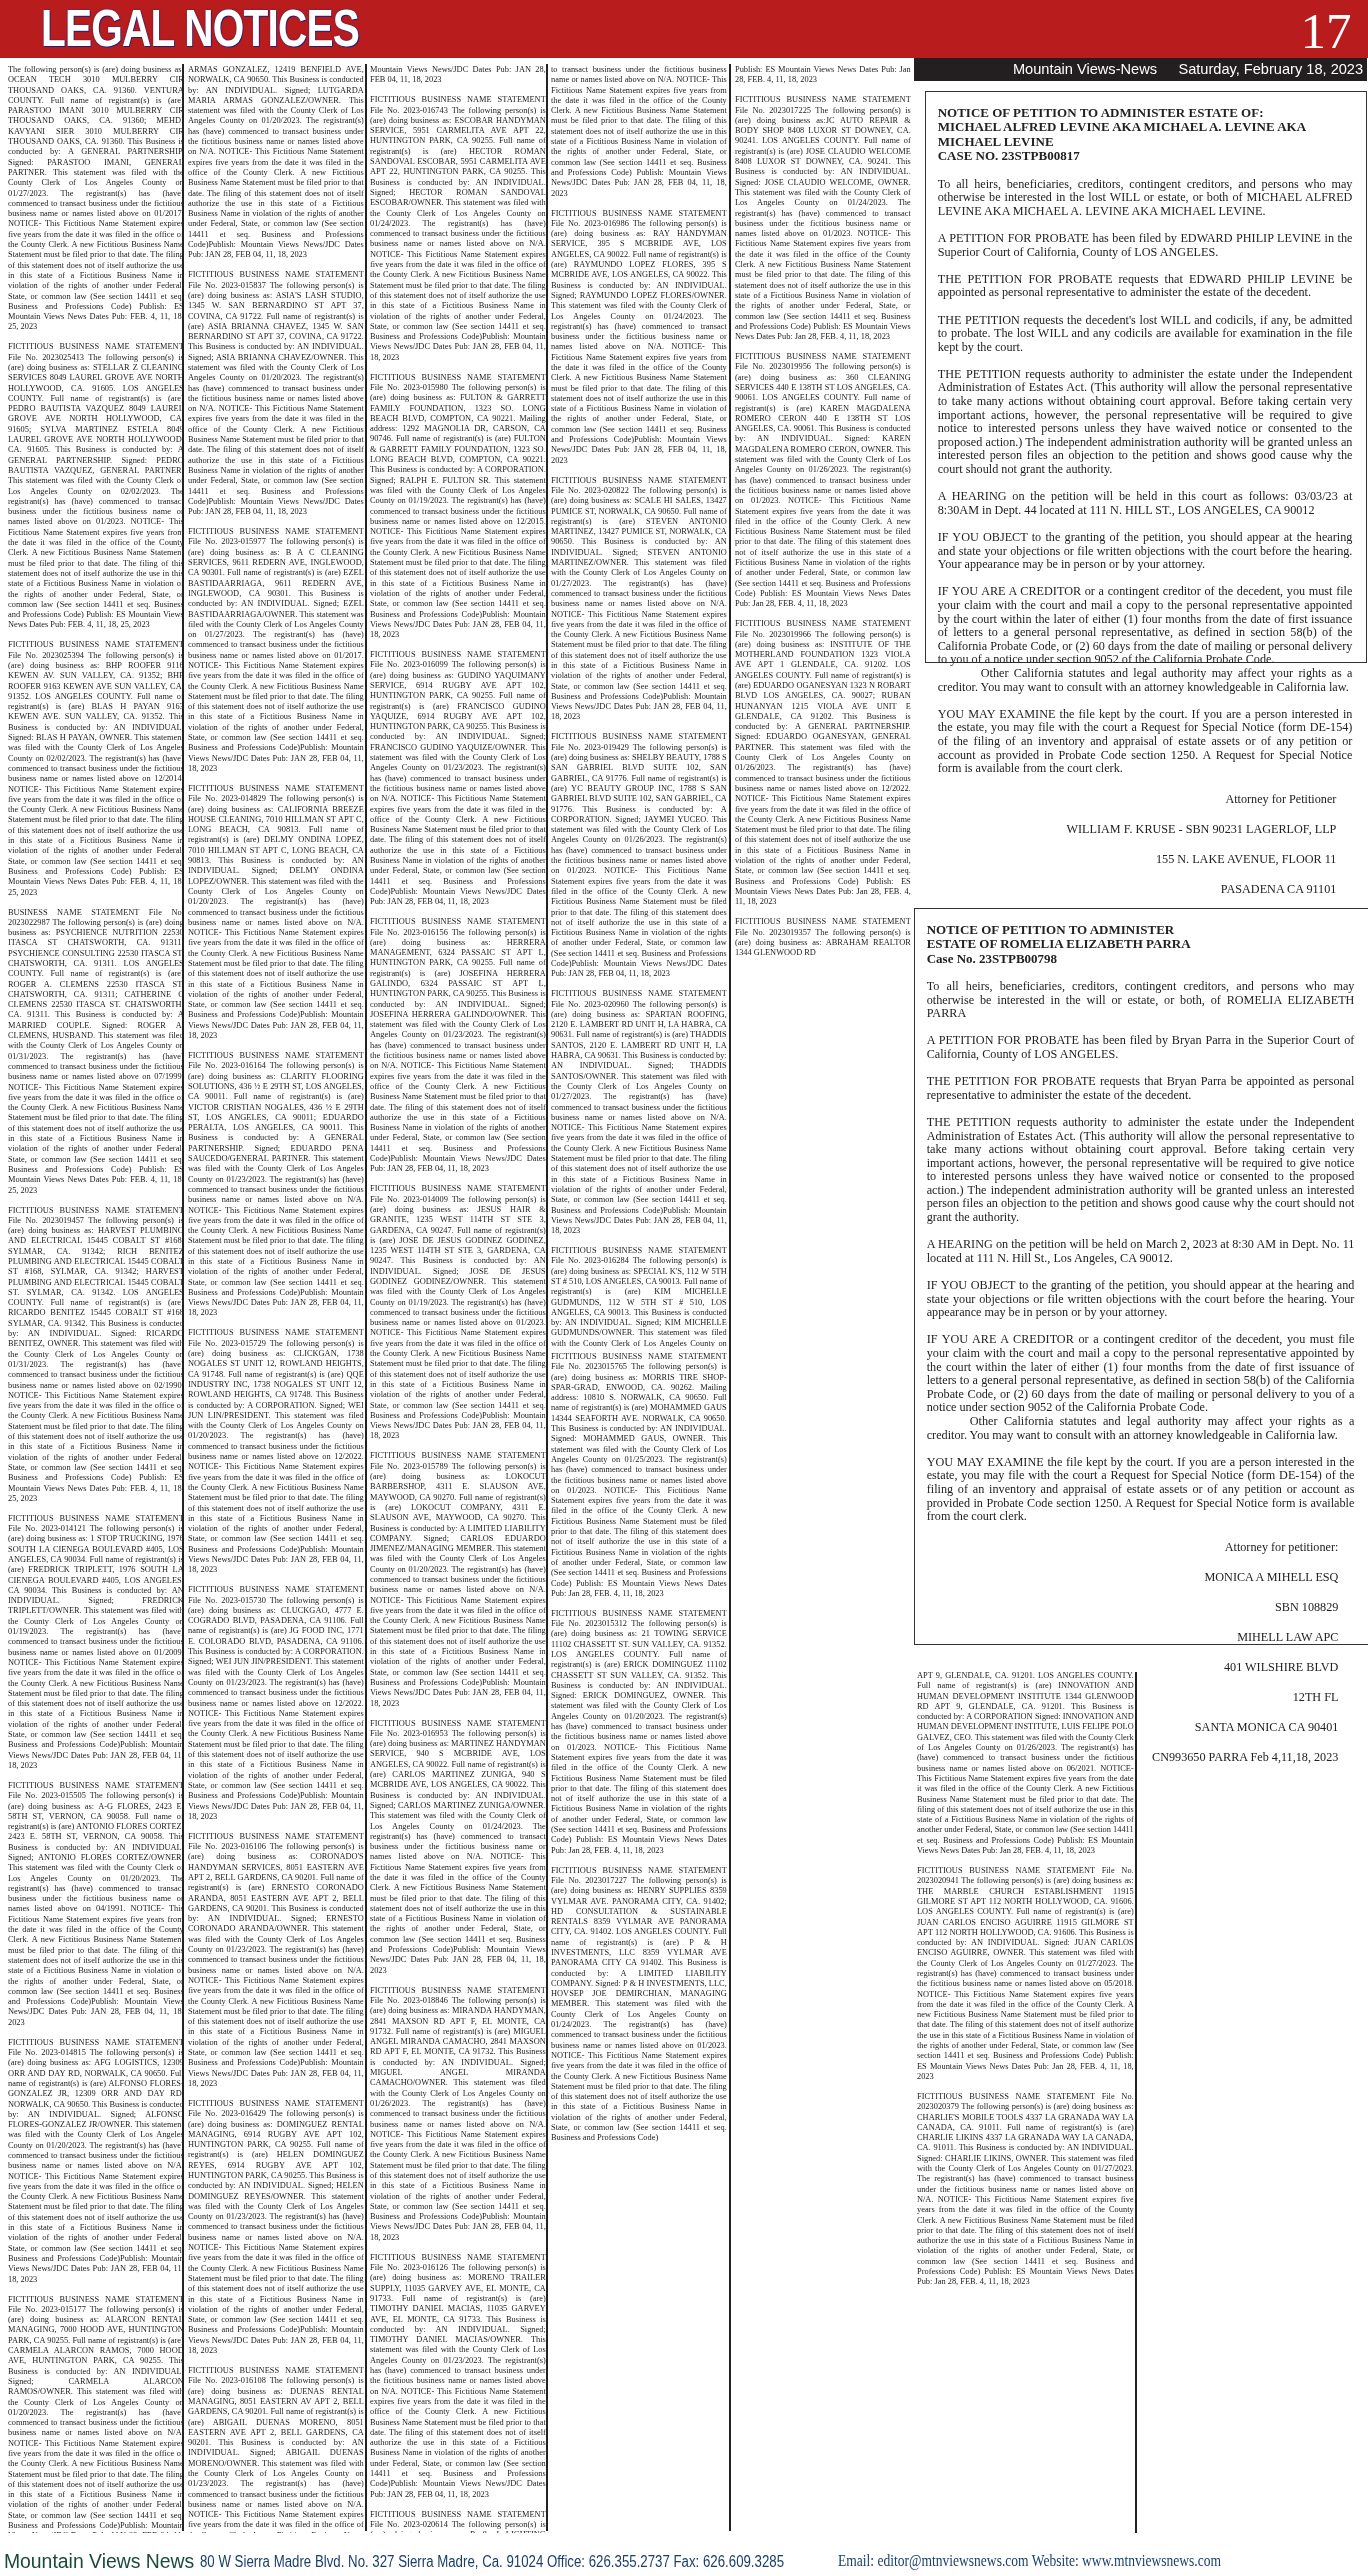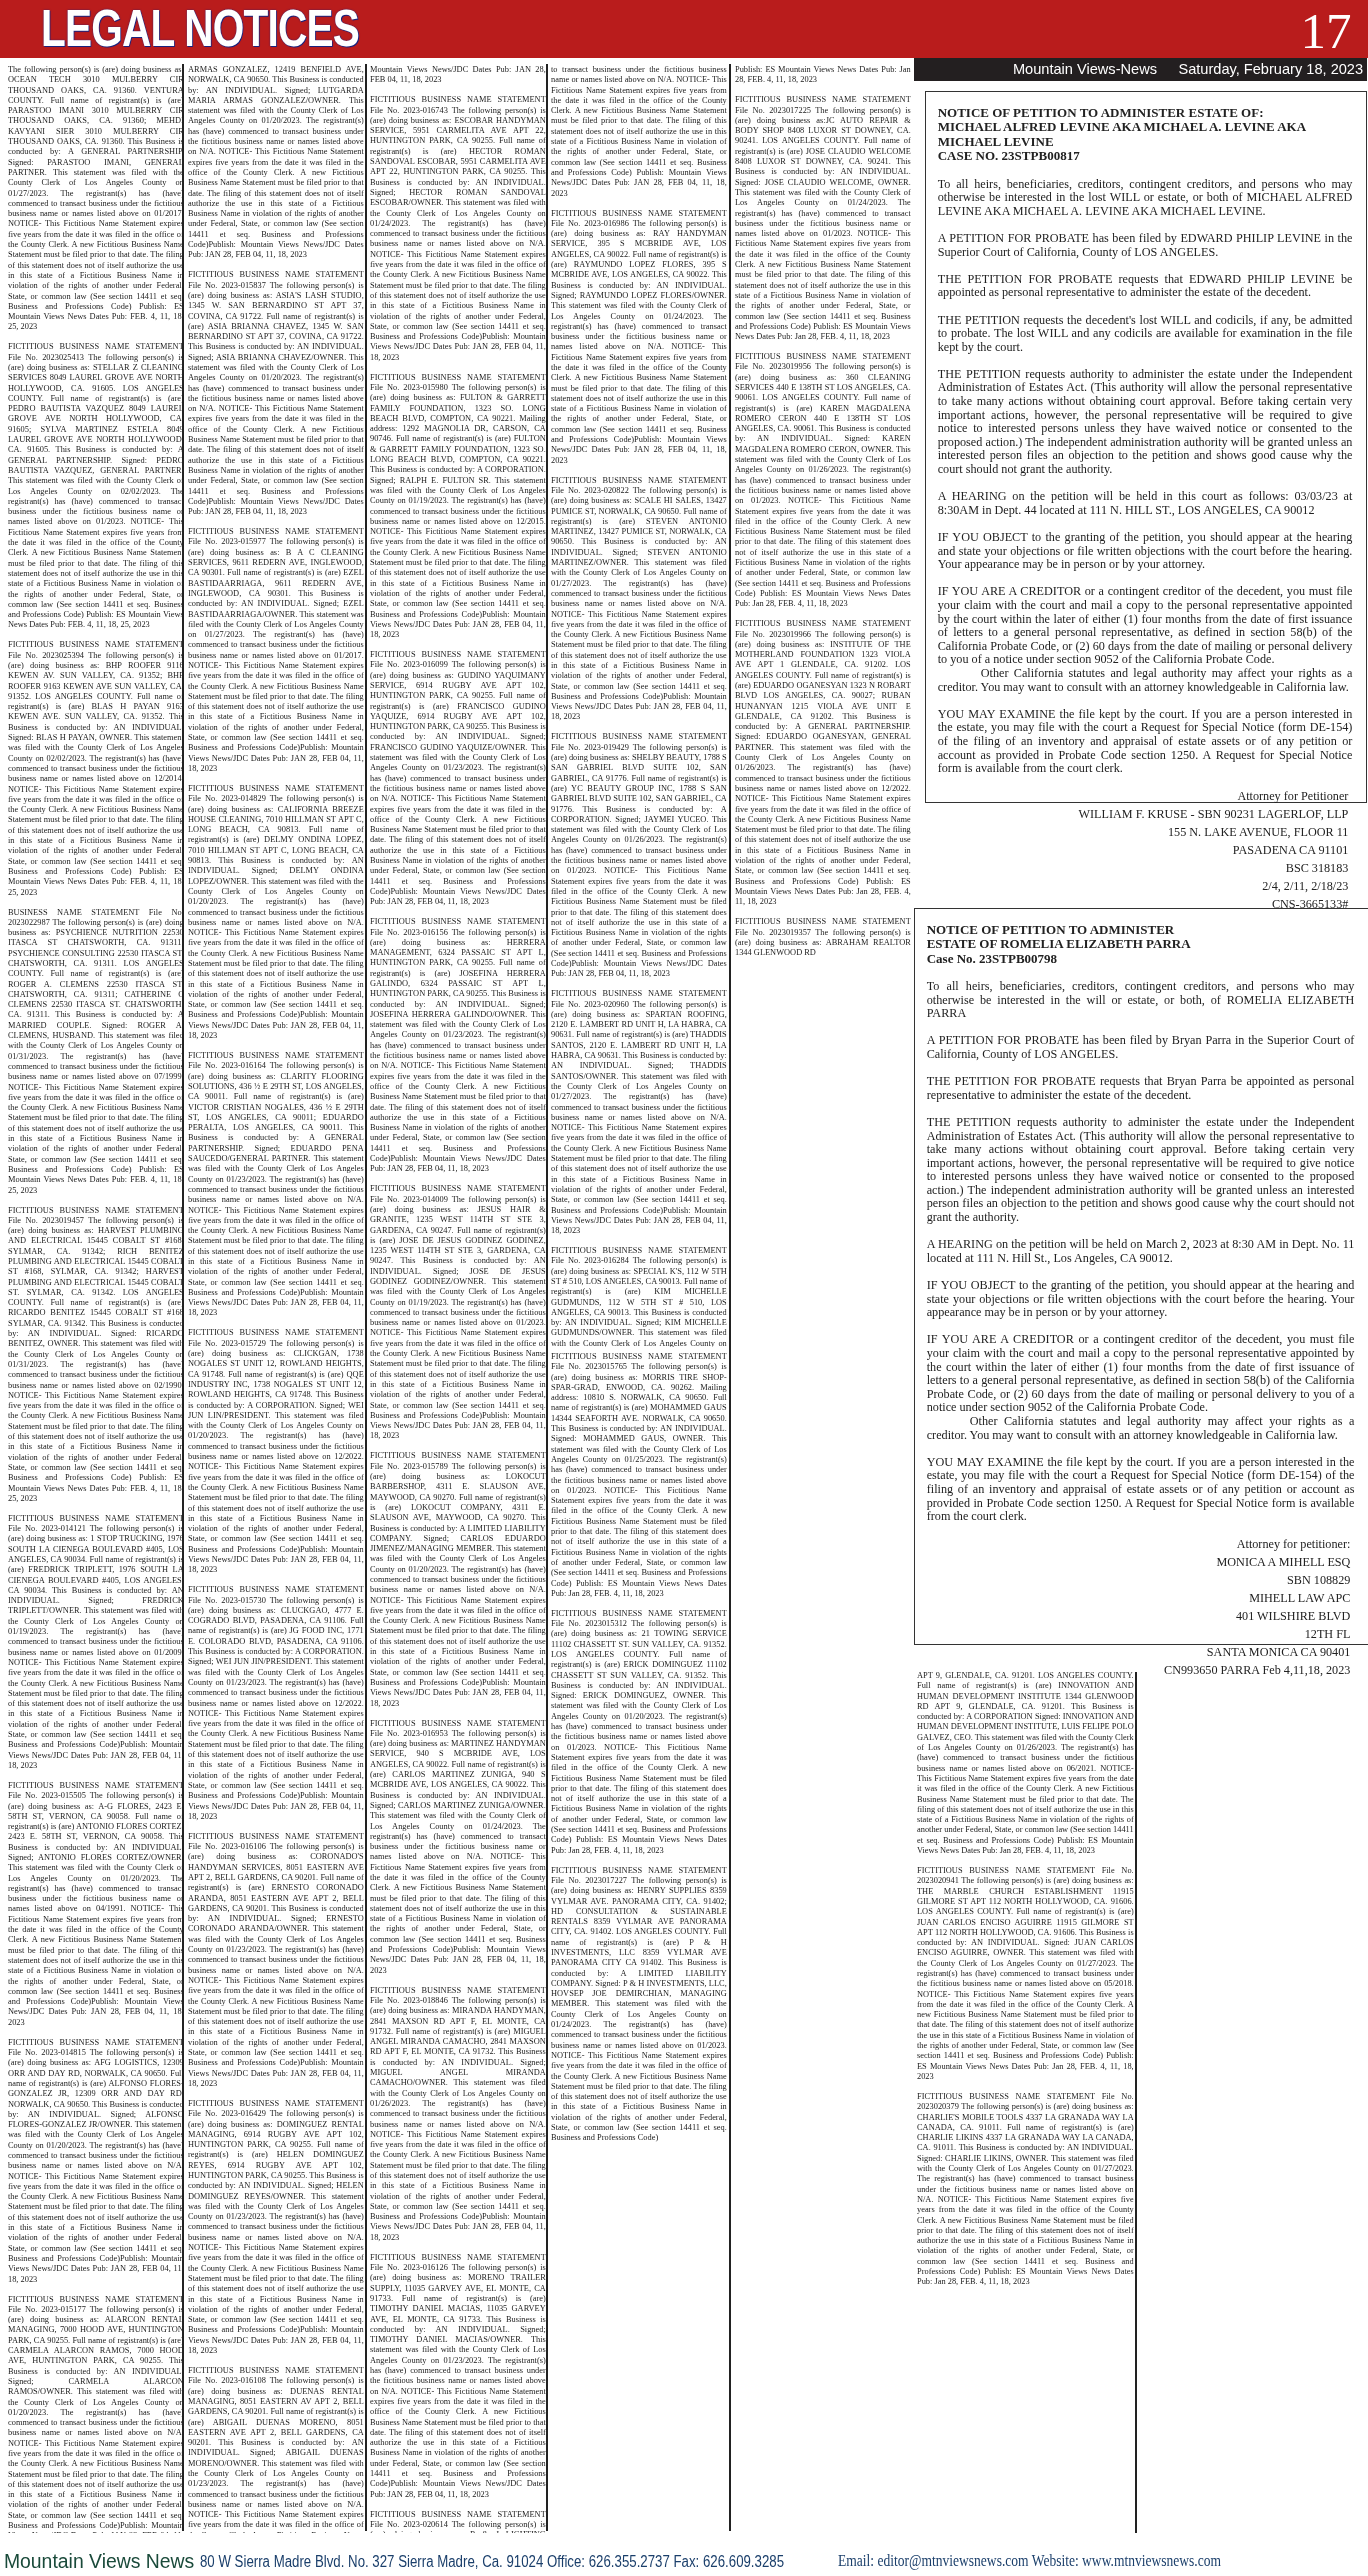--- a/index.html
+++ b/index.html
@@ -10,21 +10,21 @@
   .datebar{position:absolute;left:914px;top:58px;width:453px;height:23px;background:#231f20;color:#fff;font-family:"Liberation Sans",sans-serif;font-weight:normal;font-size:14.6px;line-height:23px;text-align:right;padding-right:3.9px;box-sizing:border-box;}
   .datebar span{margin-left:21.4px;}
   .col{position:absolute;top:64px;font-size:9px;line-height:10.3px;text-align:justify;overflow:hidden;font-family:"Liberation Serif",serif;transform:scaleX(0.93);transform-origin:left top;}
   .col p{margin:0 0 9.7px 0;}
   .rule{position:absolute;top:64px;width:1.9px;background:#222;}
   .box{position:absolute;border:1.9px solid #333;background:#fff;box-sizing:border-box;padding:13.6px 13.6px 9.7px 11.7px;font-family:"Liberation Serif",serif;font-size:12.2px;line-height:13.6px;color:#222;}
   .box h3{margin:0 0 13.6px 0;font-size:13px;line-height:14.6px;font-weight:bold;}
   .box p{margin:0 0 13.6px 0;text-align:justify;}
   .box .indent{text-indent:43px;margin-bottom:13.6px;}
   .box .sig{text-align:right;line-height:14px;}
-  .box .sig div{margin:4px;font-family:Liberation Serif, serif;}
+  .box .sig div{margin:16px;font-family:Liberation Serif, serif;}
   .footer{position:absolute;left:0;top:2545px;width:1111px;height:31px;font-family:"Liberation Sans",sans-serif;color:#1b3f6b;white-space:nowrap;}
   .footer .name{position:absolute;left:3.9px;top:4.9px;font-size:19.4px;color:#1a4a3a;}
   .footer .addr{position:absolute;left:200px;top:7.8px;font-size:15.6px;transform:scaleX(0.85);transform-origin:left top;color:#1b3f6b;}
   .footer .contact{position:absolute;left:838px;top:5.8px;font-family:"Liberation Serif",serif;font-size:16.5px;color:#1b3f6b;transform:scaleX(0.82);transform-origin:left top;}
 </style>
 </head>
 <body>
 
 <div class="masthead">
   <div class="title">LEGAL NOTICES</div>
@@ -95,21 +95,21 @@
     <p>FICTITIOUS BUSINESS NAME STATEMENT File No. 2023019357 The following person(s) is (are) doing business as: ABRAHAM REALTOR 1344 GLENWOOD RD</p>
   </div>
 <div class="col" style="left:917px;top:1670px;width:233px;height:863px;">
     <p>APT 9, GLENDALE, CA. 91201. LOS ANGELES COUNTY. Full name of registrant(s) is (are) INNOVATION AND HUMAN DEVELOPMENT INSTITUTE 1344 GLENWOOD RD APT 9, GLENDALE, CA. 91201. This Business is conducted by: A CORPORATION Signed: INNOVATION AND HUMAN DEVELOPMENT INSTITUTE, LUIS FELIPE POLO GALVEZ, CEO. This statement was filed with the County Clerk of Los Angeles County on 01/26/2023. The registrant(s) has (have) commenced to transact business under the fictitious business name or names listed above on 06/2021. NOTICE- This Fictitious Name Statement expires five years from the date it was filed in the office of the County Clerk. A new Fictitious Business Name Statement must be filed prior to that date. The filing of this statement does not of itself authorize the use in this state of a Fictitious Business Name in violation of the rights of another under Federal, State, or common law (See section 14411 et seq. Business and Professions Code) Publish: ES Mountain Views News Dates Pub: Jan 28, FEB. 4, 11, 18, 2023</p>
     <p>FICTITIOUS BUSINESS NAME STATEMENT File No. 2023020941 The following person(s) is (are) doing business as: THE MARBLE CHURCH ESTABLISHMENT 11915 GILMORE ST APT 112 NORTH HOLLYWOOD, CA. 91606. LOS ANGELES COUNTY. Full name of registrant(s) is (are) JUAN CARLOS ENCISO AGUIRRE 11915 GILMORE ST APT 112 NORTH HOLLYWOOD, CA. 91606. This Business is conducted by: AN INDIVIDUAL. Signed: JUAN CARLOS ENCISO AGUIRRE, OWNER. This statement was filed with the County Clerk of Los Angeles County on 01/27/2023. The registrant(s) has (have) commenced to transact business under the fictitious business name or names listed above on 05/2018. NOTICE- This Fictitious Name Statement expires five years from the date it was filed in the office of the County Clerk. A new Fictitious Business Name Statement must be filed prior to that date. The filing of this statement does not of itself authorize the use in this state of a Fictitious Business Name in violation of the rights of another under Federal, State, or common law (See section 14411 et seq. Business and Professions Code) Publish: ES Mountain Views News Dates Pub: Jan 28, FEB. 4, 11, 18, 2023</p>
     <p>FICTITIOUS BUSINESS NAME STATEMENT File No. 2023020379 The following person(s) is (are) doing business as: CHARLIE'S MOBILE TOOLS 4337 LA GRANADA WAY LA CANADA, CA. 91011. Full name of registrant(s) is (are) CHARLIE LIKINS 4337 LA GRANADA WAY LA CANADA, CA. 91011. This Business is conducted by: AN INDIVIDUAL. Signed: CHARLIE LIKINS, OWNER. This statement was filed with the County Clerk of Los Angeles County on 01/27/2023. The registrant(s) has (have) commenced to transact business under the fictitious business name or names listed above on N/A. NOTICE- This Fictitious Name Statement expires five years from the date it was filed in the office of the County Clerk. A new Fictitious Business Name Statement must be filed prior to that date. The filing of this statement does not of itself authorize the use in this state of a Fictitious Business Name in violation of the rights of another under Federal, State, or common law (See section 14411 et seq. Business and Professions Code) Publish: ES Mountain Views News Dates Pub: Jan 28, FEB. 4, 11, 18, 2023</p>
   </div>
 <div class="rule" style="left:1135px;top:1672px;height:861px;"></div>
 <div class="col" style="left:1143px;top:1670px;width:233px;height:863px;"></div>
 
-<div class="box" style="left:925px;top:91px;width:442px;height:712px;">
+<div class="box" style="left:925px;top:91px;width:442px;height:572px;">
   <h3>
     <div>NOTICE OF PETITION TO ADMINISTER ESTATE OF:</div>
     <div>MICHAEL ALFRED LEVINE AKA MICHAEL A. LEVINE AKA MICHAEL LEVINE</div>
     <div>CASE NO. 23STPB00817</div>
   </h3>
   <p>To all heirs, beneficiaries, creditors, contingent creditors, and persons who may otherwise be interested in the lost WILL or estate, or both of MICHAEL ALFRED LEVINE AKA MICHAEL A. LEVINE AKA MICHAEL LEVINE.</p>
   <p>A PETITION FOR PROBATE has been filed by EDWARD PHILIP LEVINE in the Superior Court of California, County of LOS ANGELES.</p>
   <p>THE PETITION FOR PROBATE requests that EDWARD PHILIP LEVINE be appointed as personal representative to administer the estate of the decedent.</p>
   <p>THE PETITION requests the decedent's lost WILL and codicils, if any, be admitted to probate. The lost WILL and any codicils are available for examination in the file kept by the court.</p>
   <p>THE PETITION requests authority to administer the estate under the Independent Administration of Estates Act. (This authority will allow the personal representative to take many actions without obtaining court approval. Before taking certain very important actions, however, the personal representative will be required to give notice to interested persons unless they have waived notice or consented to the proposed action.) The independent administration authority will be granted unless an interested person files an objection to the petition and shows good cause why the court should not grant the authority.</p>

